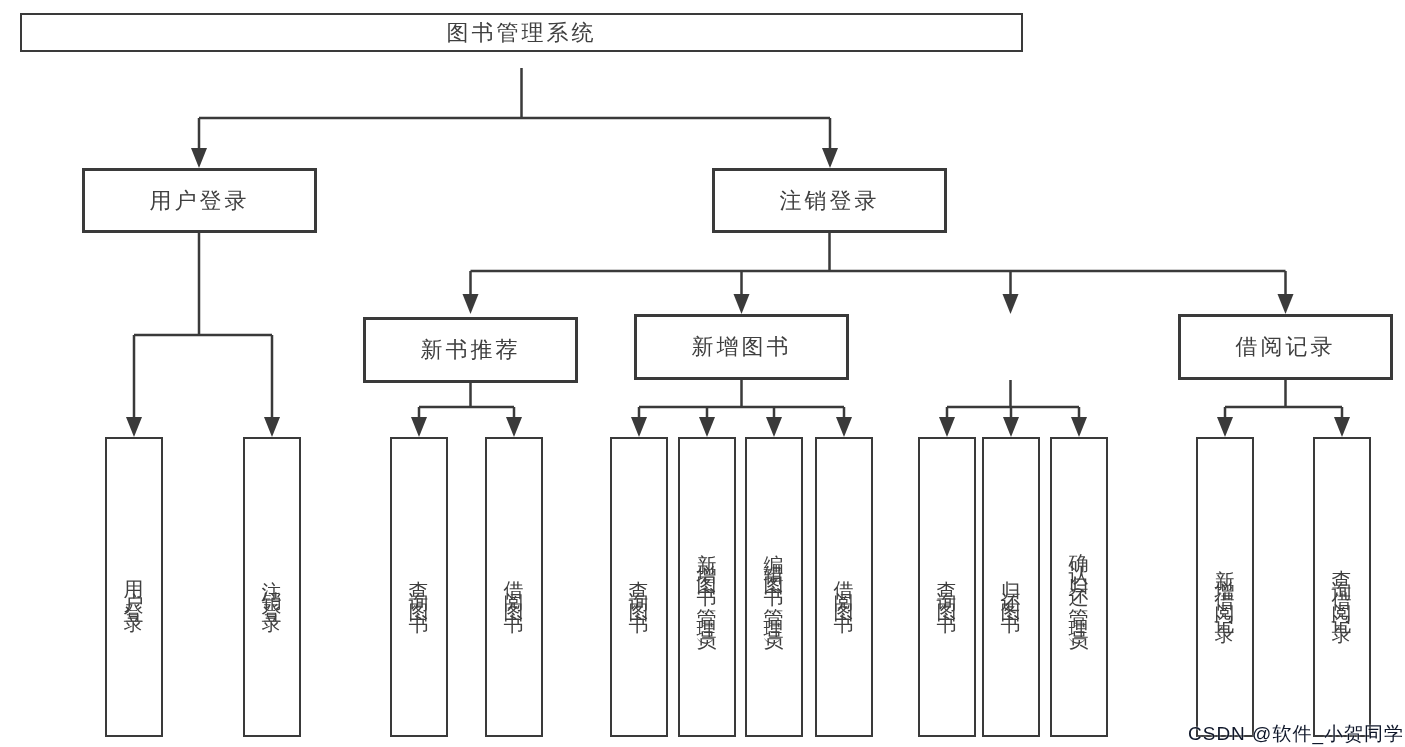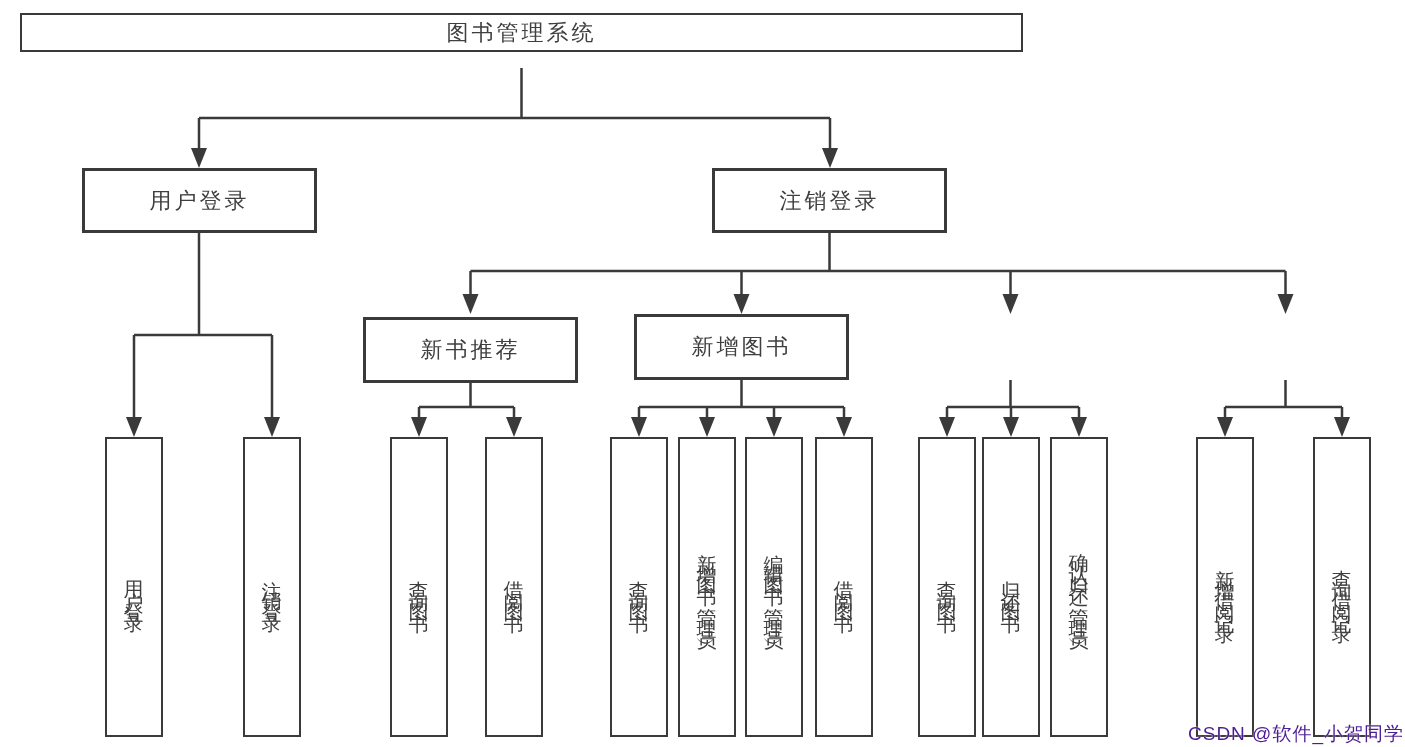--- a/index.html
+++ b/index.html
@@ -57,21 +57,21 @@
     letter-spacing: 11px;
     line-height: 1;
     white-space: nowrap;
   }
   #watermark {
     position: absolute;
     left: 1188px;
     top: 721px;
     font-size: 19px;
     letter-spacing: 1px;
-    color: #4c1d95;
+    color: #0f172a;
     white-space: nowrap;
     z-index: 5;
     text-shadow: 0 0 2px #ffffff;
   }
 </style>
 </head>
 <body>
 
 <div id="canvas">
 
@@ -128,20 +128,23 @@
   <div class="node h lvl" style="left:712px;top:168px;width:235px;height:65px">
     <span>注销登录</span>
   </div>
 
   <div class="node h lvl" style="left:363px;top:317px;width:215px;height:66px">
     <span>新书推荐</span>
   </div>
   <div class="node h lvl" style="left:634px;top:314px;width:215px;height:66px">
     <span>新增图书</span>
   </div>
+  <div class="node h lvl" style="left:1178px;top:314px;width:215px;height:66px">
+    <span>借阅记录</span>
+  </div>
 
   <div class="node v" style="left:105px;top:437px;width:58px;height:300px">
     <span>用户登录</span>
   </div>
   <div class="node v" style="left:243px;top:437px;width:58px;height:300px">
     <span>注销登录</span>
   </div>
 
   <div class="node v" style="left:390px;top:437px;width:58px;height:300px">
     <span>查询图书</span>

